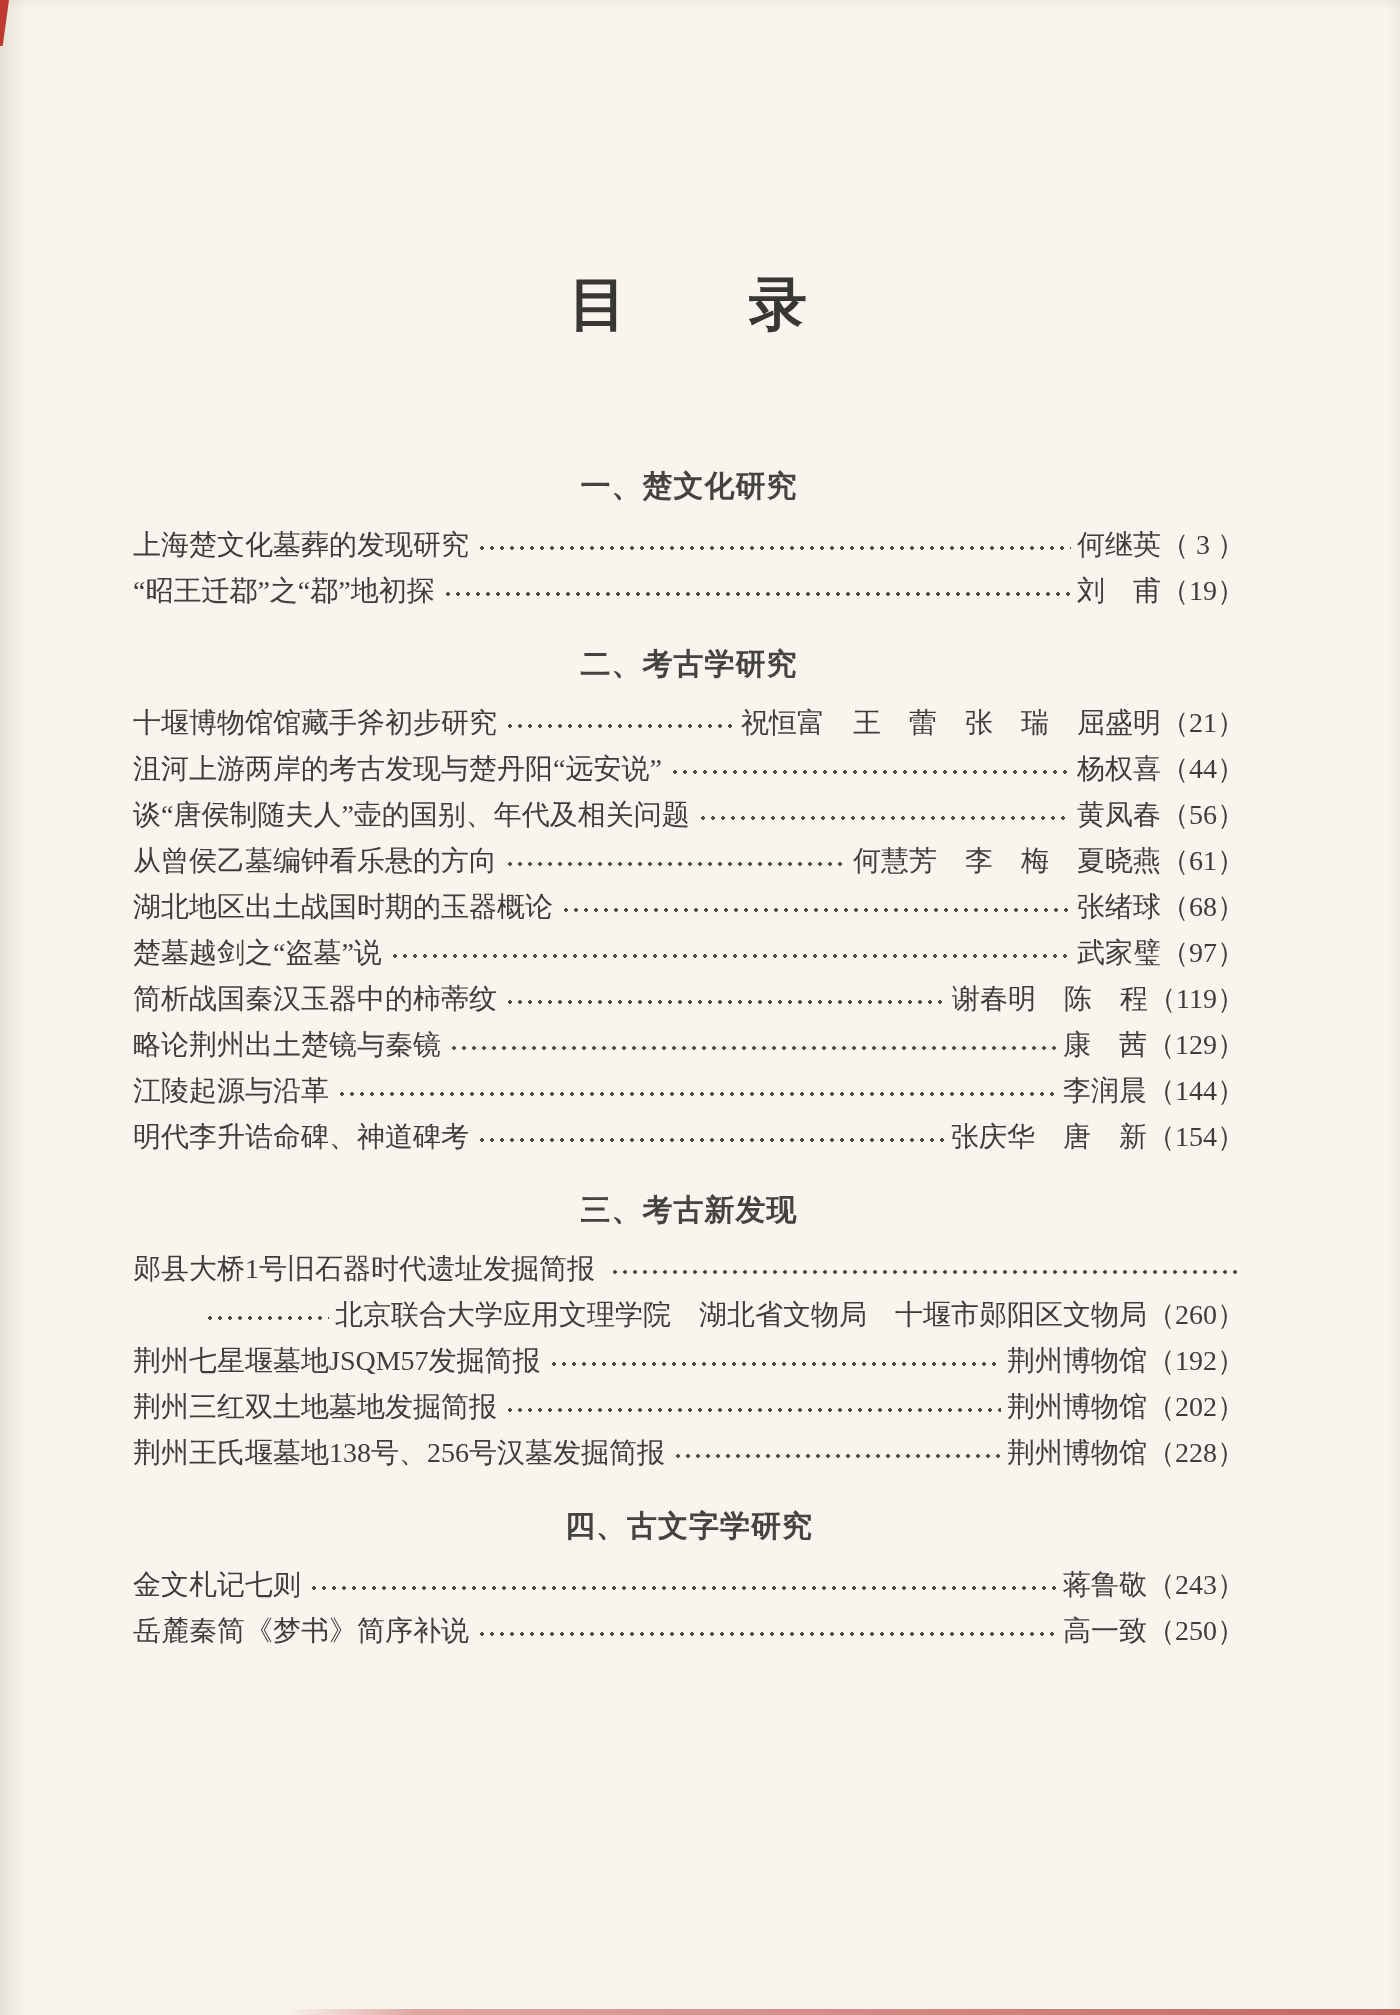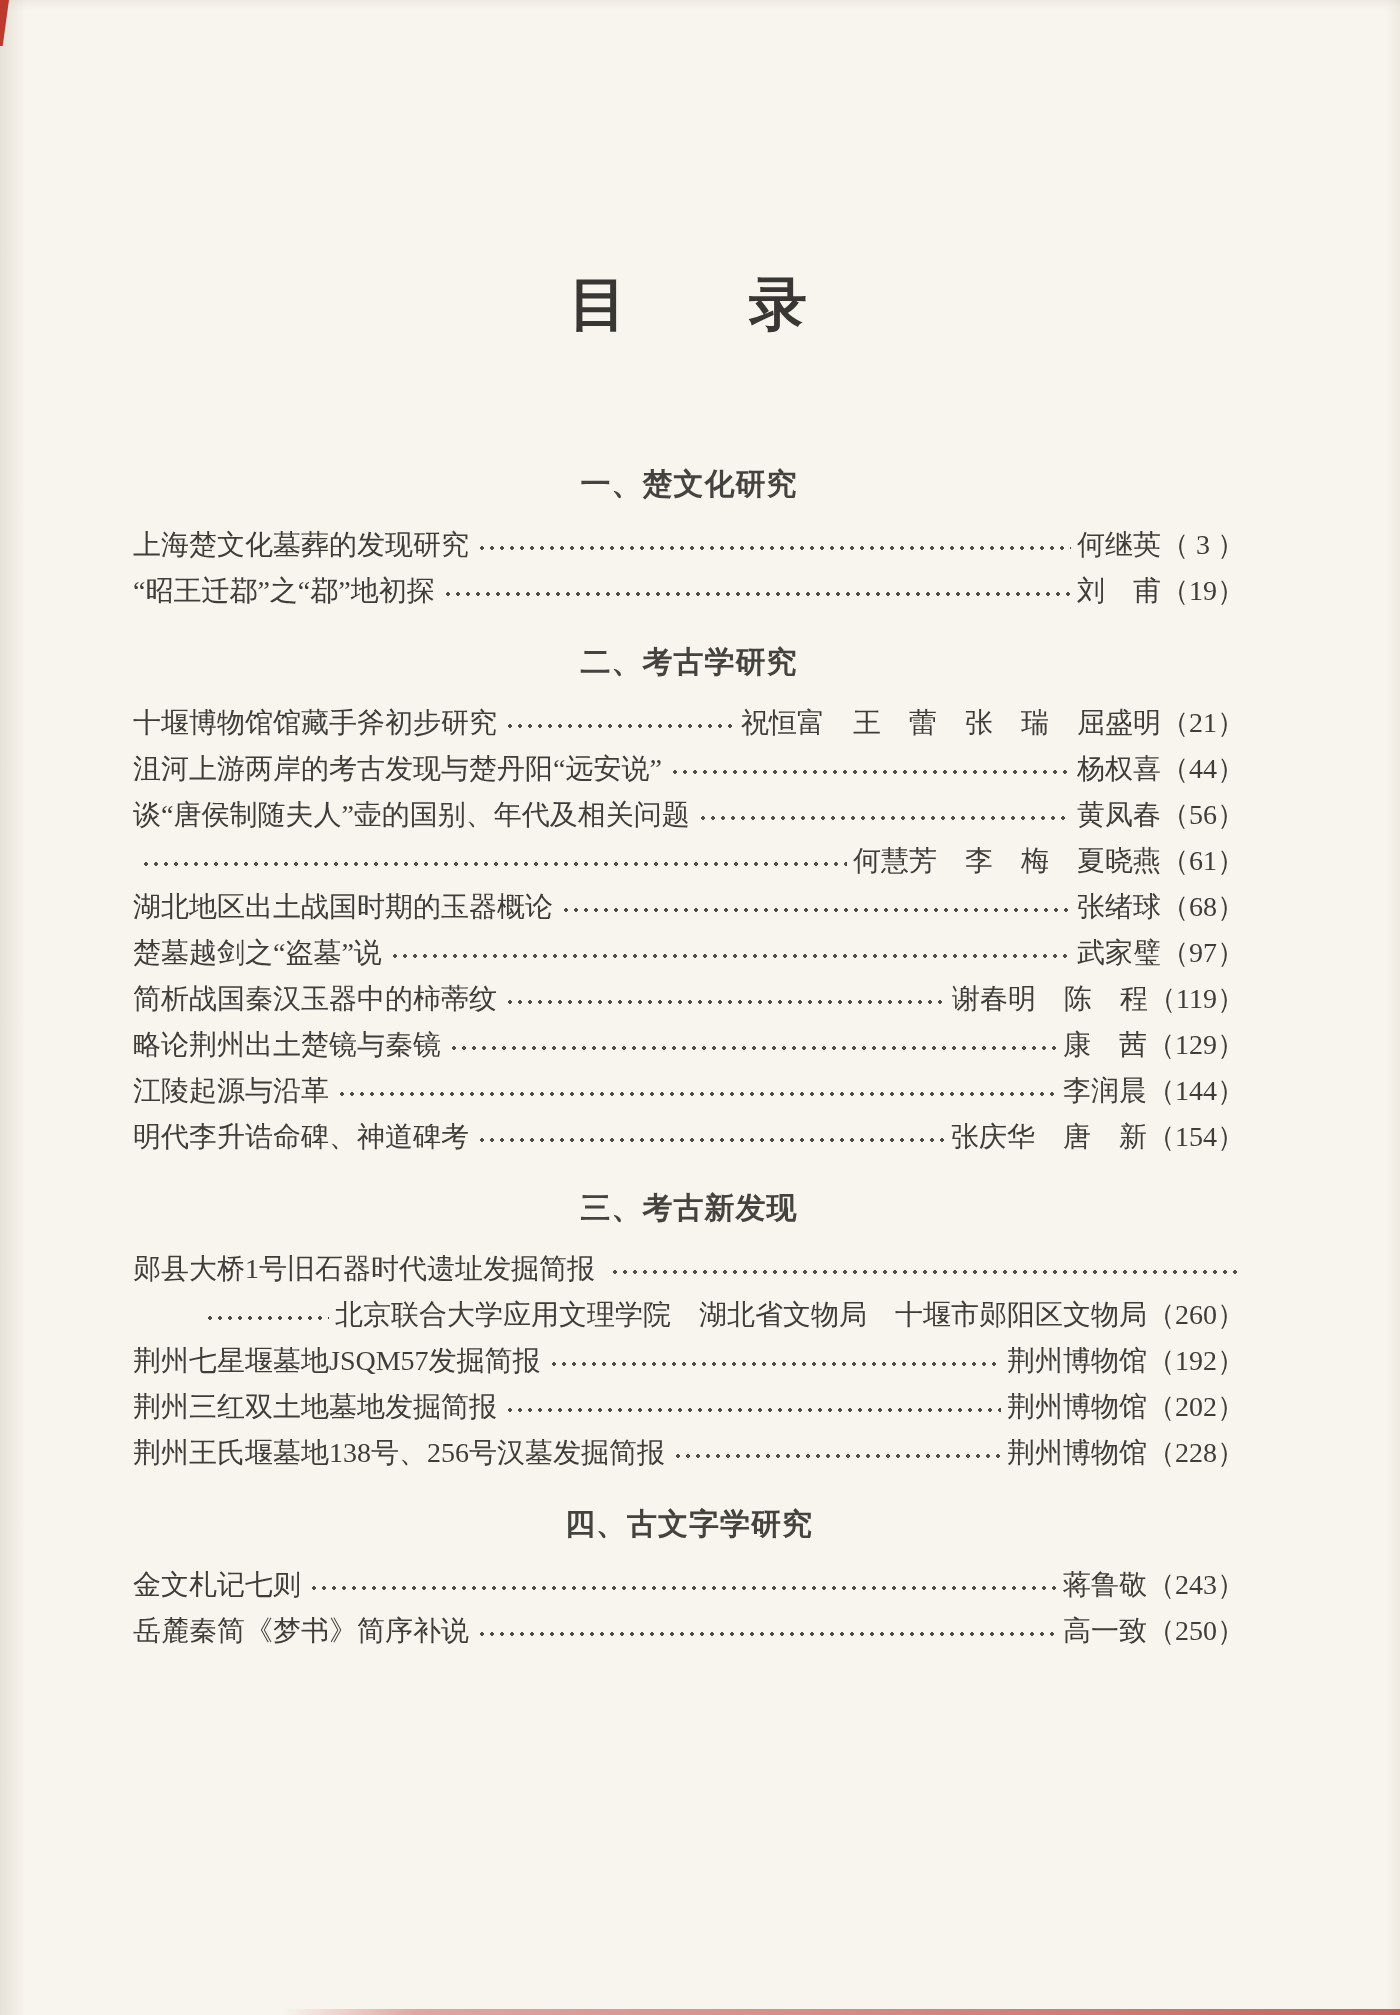--- a/index.html
+++ b/index.html
@@ -37,21 +37,21 @@
     text-align:center;
     font-size:58px;font-weight:bold;
     letter-spacing:2px;
     color:#393734;
     line-height:78px;
     margin:0 0 120px 0;
     white-space:pre;
   }
   .section-heading{
     text-align:center;
-    font-family:Liberation Mono, monospace;
+    font-family:Liberation Serif, serif;
     font-weight:bold;
     font-size:30px;
     color:#45433f;
     line-height:44px;
     margin-top:28px;
     margin-bottom:14px;
     letter-spacing:1px;
   }
   .toc-row{
     display:flex;
@@ -86,21 +86,21 @@
   <div class="content">
     <h1 class="doc-title">目　　录</h1>
     <div id="sections">
         <h2 class="section-heading">一、楚文化研究</h2>
         <div class="toc-row"><span class="entry-title">上海楚文化墓葬的发现研究</span><span class="dot-leader"></span><span class="entry-authors">何继英</span><span class="entry-page">（ 3 ）</span></div>
         <div class="toc-row"><span class="entry-title">“昭王迁鄀”之“鄀”地初探</span><span class="dot-leader"></span><span class="entry-authors">刘　甫</span><span class="entry-page">（19）</span></div>
         <h2 class="section-heading">二、考古学研究</h2>
         <div class="toc-row"><span class="entry-title">十堰博物馆馆藏手斧初步研究</span><span class="dot-leader"></span><span class="entry-authors">祝恒富　王　蕾　张　瑞　屈盛明</span><span class="entry-page">（21）</span></div>
         <div class="toc-row"><span class="entry-title">沮河上游两岸的考古发现与楚丹阳“远安说”</span><span class="dot-leader"></span><span class="entry-authors">杨权喜</span><span class="entry-page">（44）</span></div>
         <div class="toc-row"><span class="entry-title">谈“唐侯制随夫人”壶的国别、年代及相关问题</span><span class="dot-leader"></span><span class="entry-authors">黄凤春</span><span class="entry-page">（56）</span></div>
-        <div class="toc-row"><span class="dot-leader"></span><span class="entry-authors">何慧芳　李　梅　夏晓燕</span><span class="entry-page">（61）</span></div>
+        <div class="toc-row"><span class="entry-title">从曾侯乙墓编钟看乐悬的方向</span><span class="dot-leader"></span><span class="entry-authors">何慧芳　李　梅　夏晓燕</span><span class="entry-page">（61）</span></div>
         <div class="toc-row"><span class="entry-title">湖北地区出土战国时期的玉器概论</span><span class="dot-leader"></span><span class="entry-authors">张绪球</span><span class="entry-page">（68）</span></div>
         <div class="toc-row"><span class="entry-title">楚墓越剑之“盗墓”说</span><span class="dot-leader"></span><span class="entry-authors">武家璧</span><span class="entry-page">（97）</span></div>
         <div class="toc-row"><span class="entry-title">简析战国秦汉玉器中的柿蒂纹</span><span class="dot-leader"></span><span class="entry-authors">谢春明　陈　程</span><span class="entry-page">（119）</span></div>
         <div class="toc-row"><span class="entry-title">略论荆州出土楚镜与秦镜</span><span class="dot-leader"></span><span class="entry-authors">康　茜</span><span class="entry-page">（129）</span></div>
         <div class="toc-row"><span class="entry-title">江陵起源与沿革</span><span class="dot-leader"></span><span class="entry-authors">李润晨</span><span class="entry-page">（144）</span></div>
         <div class="toc-row"><span class="entry-title">明代李升诰命碑、神道碑考</span><span class="dot-leader"></span><span class="entry-authors">张庆华　唐　新</span><span class="entry-page">（154）</span></div>
         <h2 class="section-heading">三、考古新发现</h2>
         <div class="toc-row"><span class="entry-title">郧县大桥1号旧石器时代遗址发掘简报 </span><span class="dot-leader"></span></div>
         <div class="toc-row"><span class="cont-indent"></span><span class="dot-leader"></span><span class="entry-authors">北京联合大学应用文理学院　湖北省文物局　十堰市郧阳区文物局</span><span class="entry-page">（260）</span></div>
         <div class="toc-row"><span class="entry-title">荆州七星堰墓地JSQM57发掘简报</span><span class="dot-leader"></span><span class="entry-authors">荆州博物馆</span><span class="entry-page">（192）</span></div>

